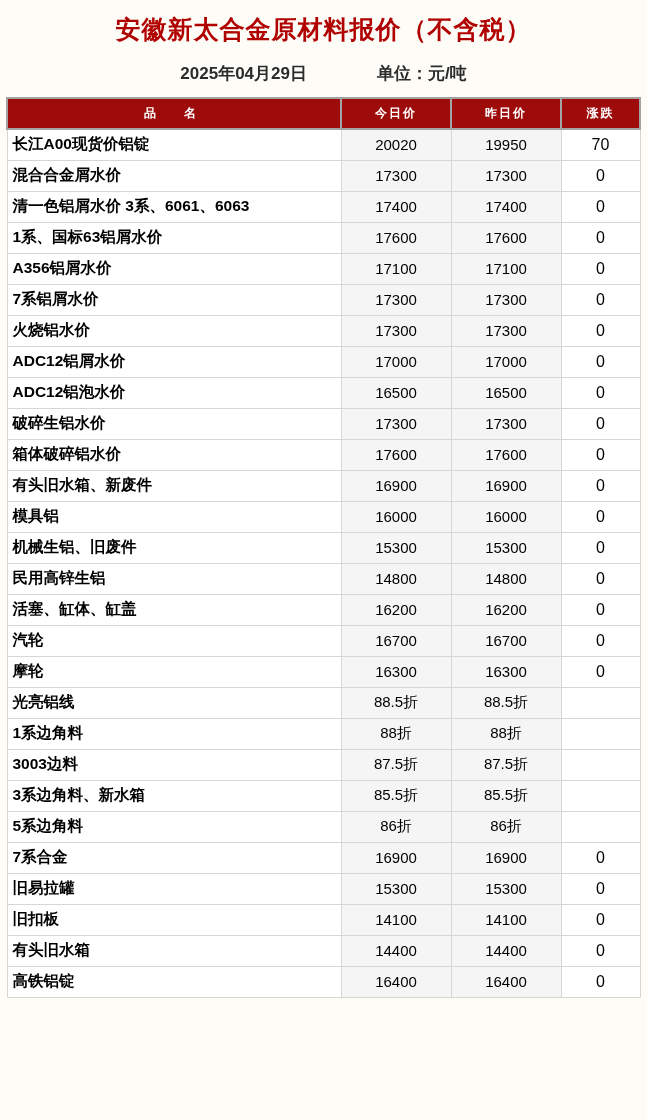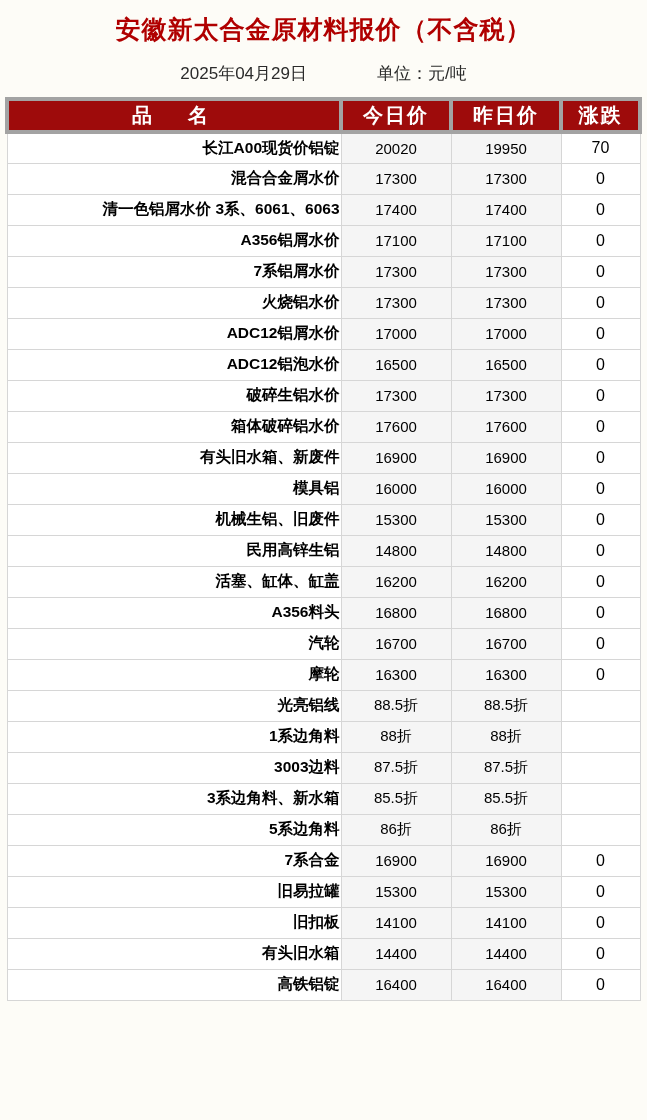--- a/index.html
+++ b/index.html
@@ -33,55 +33,56 @@
     line-height: 1.2;
     white-space: nowrap;
   }
   .subtitle-bar {
     display: flex;
     align-items: center;
     justify-content: center;
     gap: 70px;
     padding: 8px 0 12px 0;
     background: #fdfcf7;
+    font-weight: bold;
   }
   .subtitle-date, .subtitle-unit {
     font-size: 17px;
     color: #2b2b2b;
   }
   table.quote {
     width: 633px;
     margin: 0 auto;
     border-collapse: collapse;
     table-layout: fixed;
   }
   table.quote col.c1 { width: 334px; }
   table.quote col.c2 { width: 110px; }
   table.quote col.c3 { width: 110px; }
   table.quote col.c4 { width: 79px; }
 
   thead th {
     background: #9e0b0b;
     color: #ffffff;
-    font-size: 20px;
+    font-size: 12px;
     font-weight: bold;
     height: 31px;
-    border: 4px solid #a3a3a3;
+    border: 2px solid #a3a3a3;
     letter-spacing: 2px;
   }
   thead th.name-head { letter-spacing: 8px; }
 
   tbody td {
     border: 1px solid #d6d6d6;
     height: 31px;
     font-size: 15px;
     background: #ffffff;
   }
   tbody td.name {
-    text-align: right;
+    text-align: left;
     padding-left: 5px;
     font-weight: bold;
     font-size: 15.5px;
     letter-spacing: 0px;
   }
   tbody td.num {
     text-align: center;
     background: #f5f5f5;
     font-size: 15px;
   }
@@ -137,20 +138,26 @@
           <td class="num yesterday">17300</td>
           <td class="chg">0</td>
         </tr>
         <tr>
           <td class="name">清一色铝屑水价 3系、6061、6063</td>
           <td class="num today">17400</td>
           <td class="num yesterday">17400</td>
           <td class="chg">0</td>
         </tr>
         <tr>
+          <td class="name">1系、国标63铝屑水价</td>
+          <td class="num today">17600</td>
+          <td class="num yesterday">17600</td>
+          <td class="chg">0</td>
+        </tr>
+        <tr>
           <td class="name">A356铝屑水价</td>
           <td class="num today">17100</td>
           <td class="num yesterday">17100</td>
           <td class="chg">0</td>
         </tr>
         <tr>
           <td class="name">7系铝屑水价</td>
           <td class="num today">17300</td>
           <td class="num yesterday">17300</td>
           <td class="chg">0</td>
@@ -209,26 +216,20 @@
           <td class="num yesterday">14800</td>
           <td class="chg">0</td>
         </tr>
         <tr>
           <td class="name">活塞、缸体、缸盖</td>
           <td class="num today">16200</td>
           <td class="num yesterday">16200</td>
           <td class="chg">0</td>
         </tr>
         <tr>
-          <td class="name">A356料头</td>
-          <td class="num today">16800</td>
-          <td class="num yesterday">16800</td>
-          <td class="chg">0</td>
-        </tr>
-        <tr>
           <td class="name">汽轮</td>
           <td class="num today">16700</td>
           <td class="num yesterday">16700</td>
           <td class="chg">0</td>
         </tr>
         <tr>
           <td class="name">摩轮</td>
           <td class="num today">16300</td>
           <td class="num yesterday">16300</td>
           <td class="chg">0</td>

